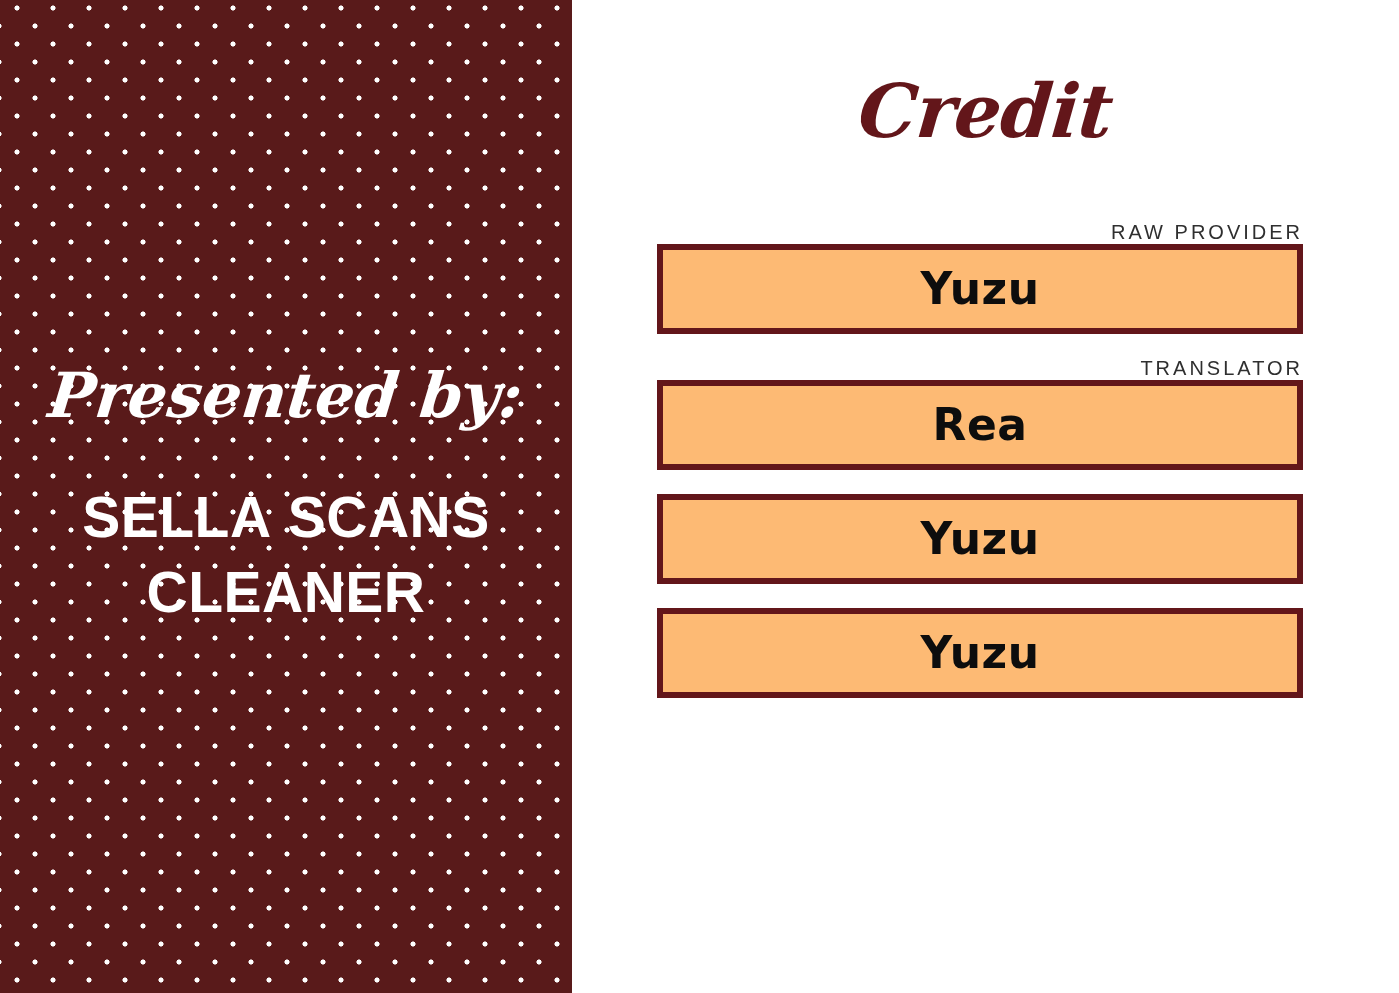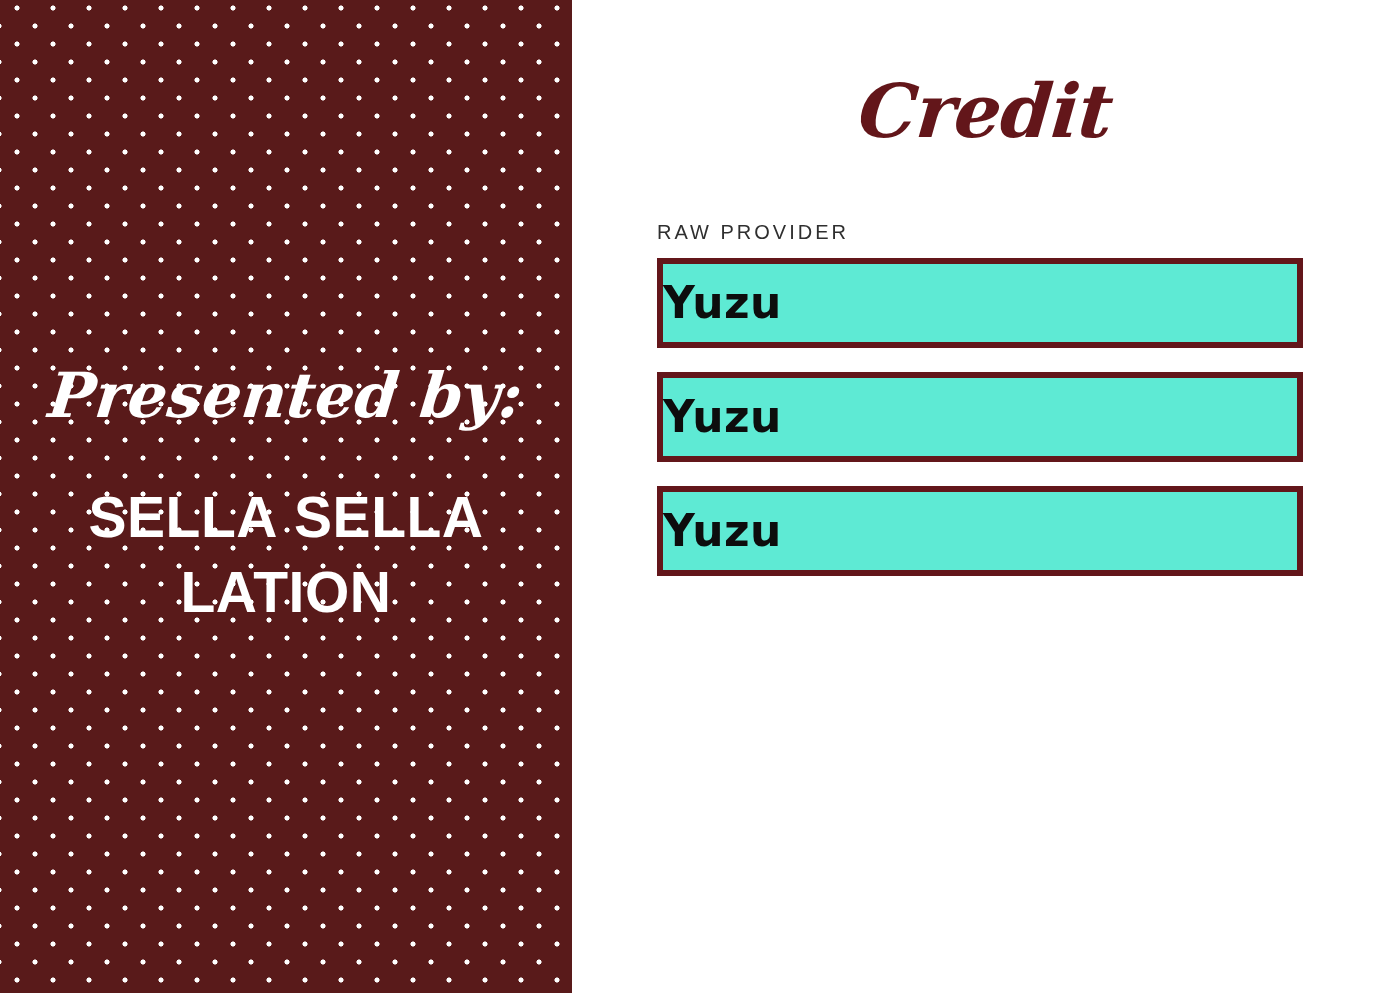--- a/index.html
+++ b/index.html
@@ -116,41 +116,41 @@
     left: 85px;
     top: 222px;
     width: 646px;
   }
 
   .credit-entry {
     margin-bottom: 5px;
   }
 
   .credit-label {
-    text-align: left;
+    text-align: right;
     font-family: "Liberation Sans", sans-serif;
     font-size: 20px;
     font-weight: 400;
     letter-spacing: 3.0px;
     color: #2f2f2f;
     text-transform: uppercase;
     line-height: 1;
-    padding-bottom: 16px;
+    padding-bottom: 2px;
     white-space: nowrap;
   }
 
   .credit-box {
     box-sizing: border-box;
     width: 646px;
     height: 90px;
     border: 6px solid #63161a;
-    background: #5eead4;
+    background: #fdba74;
     display: flex;
     align-items: center;
-    justify-content: flex-start;
+    justify-content: center;
     margin-bottom: 24px;
   }
 
   .credit-value {
     font-family: "DejaVu Sans", sans-serif;
     font-weight: bold;
     font-size: 44px;
     line-height: 1;
     color: #0d0d0d;
     letter-spacing: 0.5px;
@@ -159,37 +159,43 @@
 </style>
 </head>
 <body>
 
 <div id="page">
 
   <div class="left-panel">
     <div class="dot-pattern"></div>
     <div class="left-content">
       <div class="presented-by">Presented by:</div>
-      <div class="studio-name">SELLA SELLA LATION</div>
+      <div class="studio-name">SELLA SCANS CLEANER</div>
     </div>
   </div>
 
   <div class="right-panel">
 
     <div class="credit-title">Credit</div>
 
     <div class="credit-list">
 
       <div class="credit-entry">
         <div class="credit-label">RAW PROVIDER</div>
         <div class="credit-box">
           <span class="credit-value">Yuzu</span>
         </div>
       </div>
 
+      <div class="credit-entry">
+        <div class="credit-label">TRANSLATOR</div>
+        <div class="credit-box">
+          <span class="credit-value">Rea</span>
+        </div>
+      </div>
 
       <div class="credit-entry">
         <div class="credit-box">
           <span class="credit-value">Yuzu</span>
         </div>
       </div>
 
       <div class="credit-entry">
         <div class="credit-box">
           <span class="credit-value">Yuzu</span>

